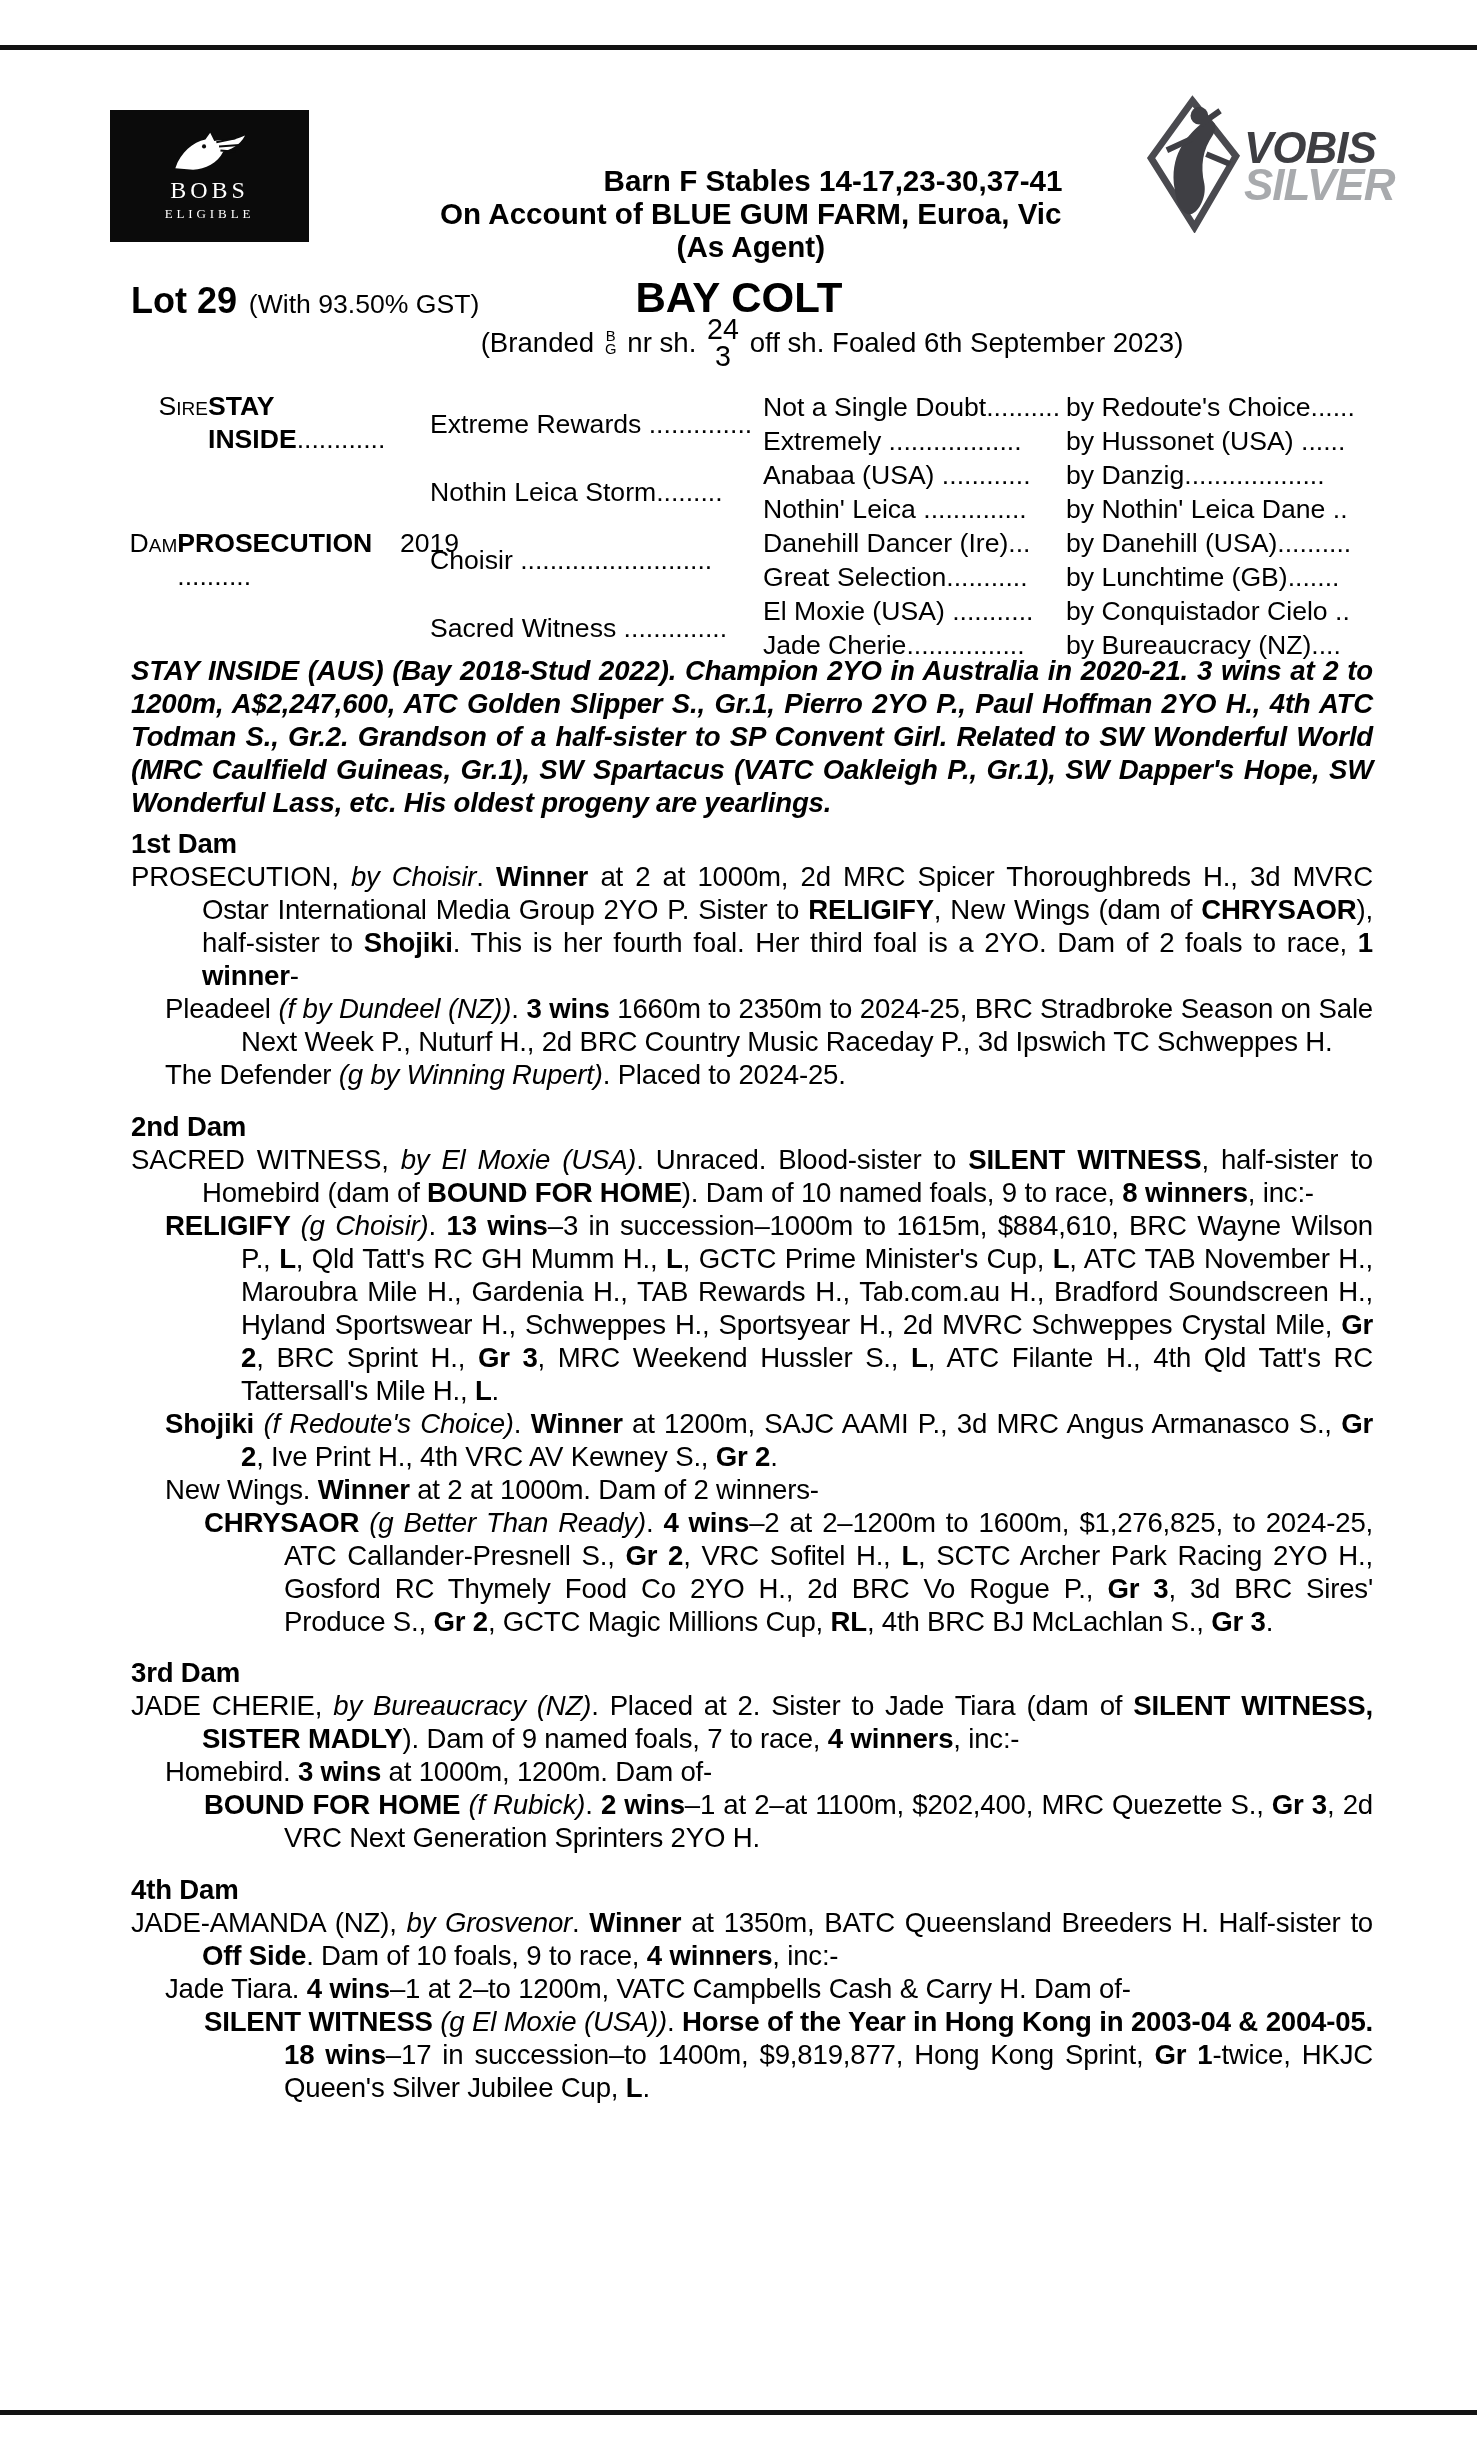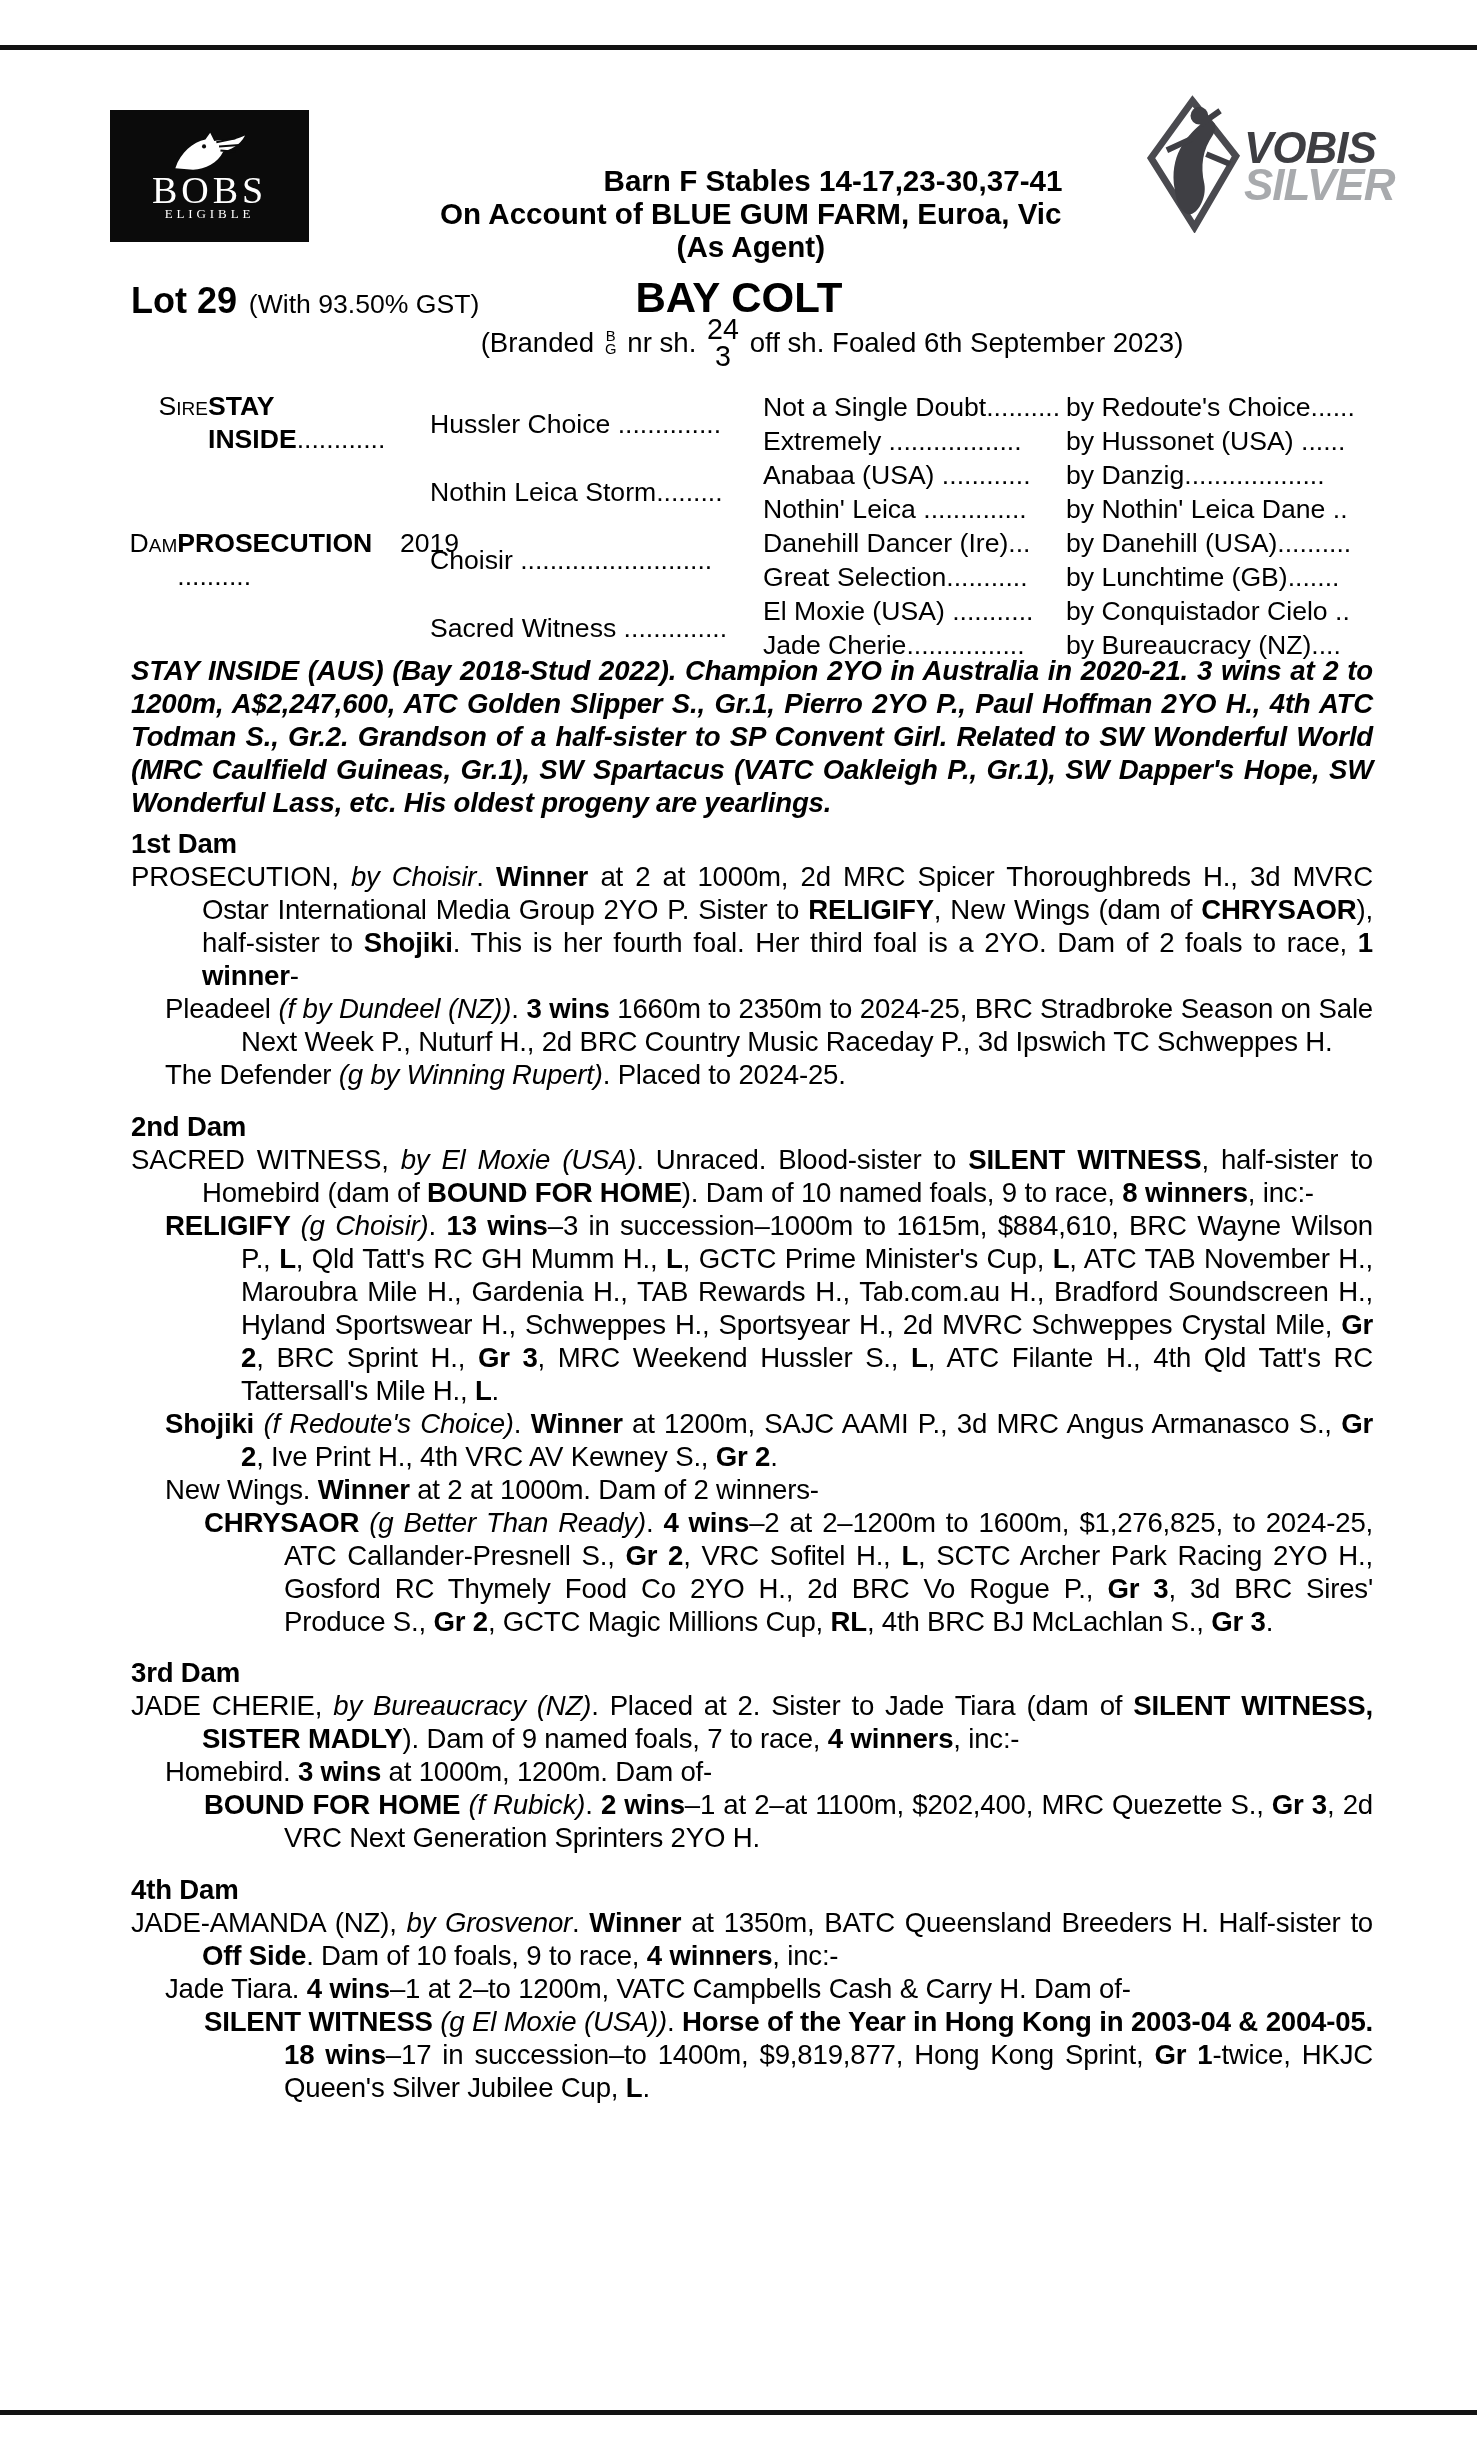--- a/index.html
+++ b/index.html
@@ -12,21 +12,21 @@
   .rule { position:absolute; left:0; width:1478px; background:#121212; height:4.9px; }
   .rule-top { top:45px; }
   .rule-bottom { top:2410px; }
 
   
   .bobs-box {
     position:absolute; left:110px; top:110px; width:199px; height:132px;
     background:#0b0b0b; color:#fff; display:flex; flex-direction:column;
     align-items:center; justify-content:center; gap:1px;
   }
-  .bobs-title { font-family:"Liberation Serif", serif; font-size:38px; letter-spacing:3.9px; line-height:29.6px; }
+  .bobs-title { font-family:"Liberation Serif", serif; font-size:24px; letter-spacing:3.9px; line-height:29.6px; }
   .bobs-sub   { font-family:"Liberation Serif", serif; font-size:13px; letter-spacing:3.9px; line-height:15.8px; }
 
   .hdr-line { position:absolute; left:calc(50% + 11.8px); transform:translateX(-50%);
               font-weight:bold; font-size:29.6px; white-space:nowrap; }
   .hdr-barn    { top:164px; left:calc(50% + 94px); }
   .hdr-account { top:197px; }
   .hdr-agent   { top:230px; }
 
   .vobis { position:absolute; left:1143px; top:95px; display:flex; align-items:center; }
   .vobis-text { margin-left:2px; font-style:italic; font-weight:bold; font-size:44px;
@@ -142,21 +142,21 @@
         <div class="ped-label">Sire</div>
         <div class="ped-name"><b>STAY INSIDE</b><span>............</span></div>
       </div>
       <div class="ped-parent">
         <div class="ped-label">Dam</div>
         <div class="ped-name"><b>PROSECUTION</b><span> ..........</span></div>
         <div class="ped-year">2019</div>
       </div>
     </div>
     <div class="ped-col2">
-      <div class="ped2">Hussler Choice ..............</div>
+      <div class="ped2">Extreme Rewards ..............</div>
       <div class="ped2">Nothin Leica Storm.........</div>
       <div class="ped2">Choisir ..........................</div>
       <div class="ped2">Sacred Witness ..............</div>
     </div>
     <div class="ped-col3">
       <div class="ped3-row">
           <span class="ped3-name">Not a Single Doubt..........</span>
           <span class="ped3-by">by Redoute's Choice......</span>
         </div>
       <div class="ped3-row">

